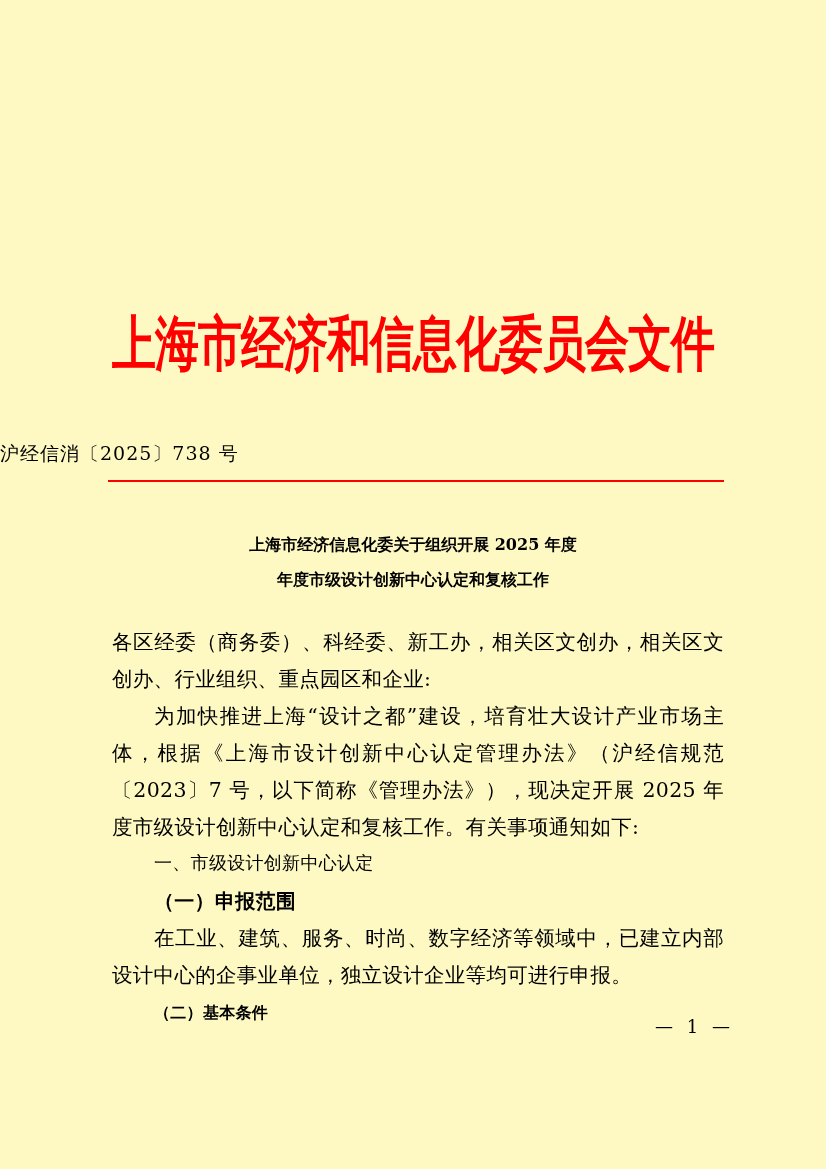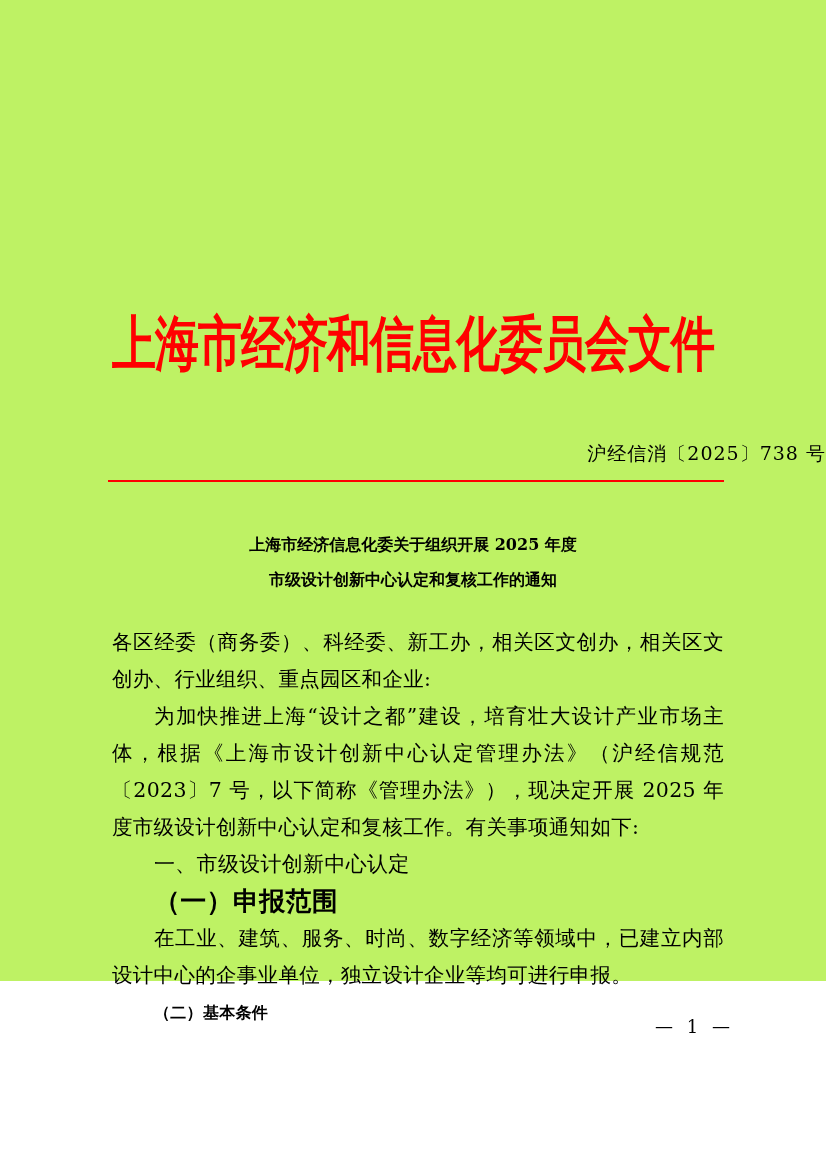--- a/index.html
+++ b/index.html
@@ -12,22 +12,22 @@
       height: 1169px;
       position: relative;
       overflow: hidden;
       font-family: "DejaVu Serif", "Liberation Serif", serif;
       color: #000;
     }
     .page {
       position: absolute;
       left: 0; top: 0;
       width: 826px;
-      height: 981px;
-      background: #bef264;
+      height: 1169px;
+      background: #fef9c3;
     }
     .masthead {
       position: absolute;
       left: 0;
       width: 826px;
       top: 296px;
       text-align: center;
       color: #ff0000;
       font-family: "DejaVu Serif", "Liberation Serif", serif;
       font-size: 44px;
@@ -35,21 +35,21 @@
       letter-spacing: -1px;
       line-height: 70px;
       transform: scaleY(1.35);
       transform-origin: center top;
     }
     .docnum {
       position: absolute;
       left: 0;
       width: 826px;
       top: 440px;
-      text-align: right;
+      text-align: left;
       font-size: 19px;
       line-height: 26px;
       letter-spacing: 1px;
     }
     .redline {
       position: absolute;
       left: 108px;
       width: 616px;
       top: 480px;
       height: 2px;
@@ -77,29 +77,29 @@
     .body p {
       margin: 0;
       text-align: justify;
       text-align-last: left;
     }
     .indent {
       text-indent: 42px;
     }
     .h1 {
       padding-left: 42px;
-      font-family: Liberation Serif, serif;
+      font-family: Liberation Mono, monospace;
       font-weight: normal;
-      font-size: 21px;
+      font-size: 18px;
     }
     .h2 {
       padding-left: 42px;
       font-family: "DejaVu Sans", "Liberation Sans", sans-serif;
       font-weight: bold;
-      font-size: 26px;
+      font-size: 20px;
     }
     .h2b {
       padding-left: 42px;
       font-weight: bold;
       font-size: 16px;
     }
     .pagenum {
       position: absolute;
       left: 655px;
       top: 1015px;
@@ -114,21 +114,21 @@
 <div class="page">
 
   <div class="masthead">上海市经济和信息化委员会文件</div>
 
   <div class="docnum">沪经信消〔2025〕738 号</div>
 
   <div class="redline"></div>
 
   <div class="title">
     <div>上海市经济信息化委关于组织开展 2025 年度</div>
-    <div>市级设计创新中心认定和复核工作的通知</div>
+    <div>年度市级设计创新中心认定和复核工作</div>
   </div>
 
   <div class="body">
     <p>各区经委（商务委）、科经委、新工办，相关区文创办，相关区文创办、行业组织、重点园区和企业:</p>
     <p class="indent">为加快推进上海“设计之都”建设，培育壮大设计产业市场主体，根据《上海市设计创新中心认定管理办法》（沪经信规范〔2023〕7 号，以下简称《管理办法》），现决定开展 2025 年度市级设计创新中心认定和复核工作。有关事项通知如下:</p>
     <p class="h1">一、市级设计创新中心认定</p>
     <p class="h2">（一）申报范围</p>
     <p class="indent">在工业、建筑、服务、时尚、数字经济等领域中，已建立内部设计中心的企事业单位，独立设计企业等均可进行申报。</p>
     <p class="h2b">（二）基本条件</p>
   </div>

